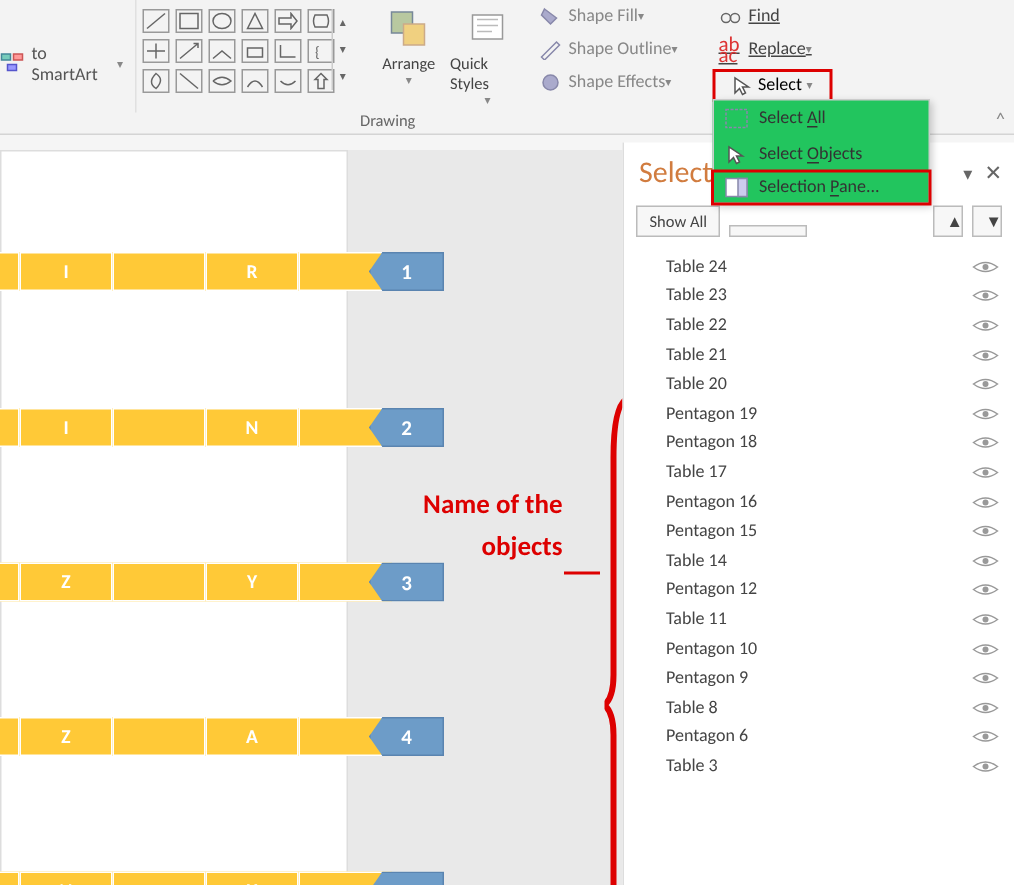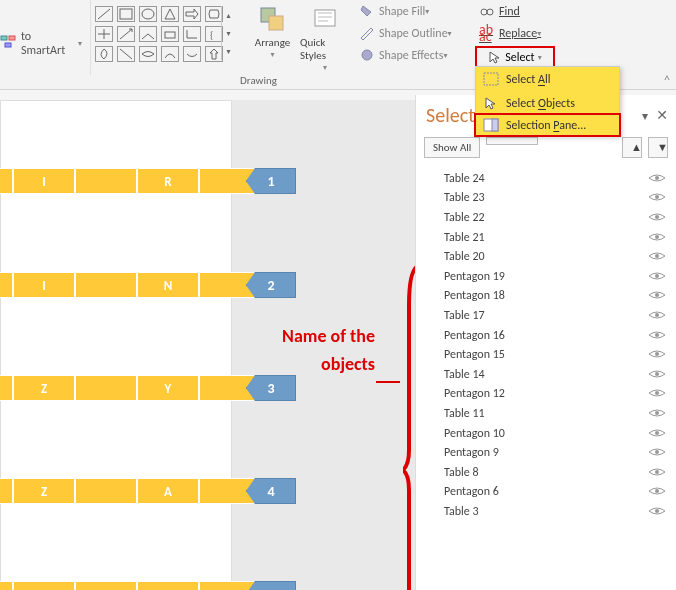--- a/index.html
+++ b/index.html
@@ -33,21 +33,21 @@
   .shapeformat-item { display:flex; align-items:center; font-size: 12px; color: #888; padding: 2px 0 2px 4px; height: 22px; }
   .shapeformat-item .icon { width: 16px; height: 14px; margin-right: 4px; }
 
   .editing-item { display:flex; align-items:center; font-size: 12px; color: #444; padding: 2px 4px; height: 22px; text-decoration: underline; }
   .editing-item .icon { width: 16px; height: 14px; margin-right: 4px; }
   .select-btn { border: 2px solid #d00; display:flex; align-items:center; justify-content:center; font-size:12px; padding: 2px 6px; }
 
   .collapse-caret { position:absolute; right:6px; top:73px; font-size:12px; color:#888; }
 
   
-  .dropdown { position:absolute; top:66px; left:475px; width:145px; background:#fde047; border:1px solid #ccc; box-shadow:2px 2px 5px rgba(0,0,0,.2); z-index:50; }
+  .dropdown { position:absolute; top:66px; left:475px; width:145px; background:#22c55e; border:1px solid #ccc; box-shadow:2px 2px 5px rgba(0,0,0,.2); z-index:50; }
   .dropdown .menu-item { display:flex; align-items:center; font-size:12px; color:#333; padding:4px 6px; height:24px; }
   .dropdown .menu-item .icon { width:18px; height:16px; margin-right:6px; display:flex; align-items:center; justify-content:center; }
   .highlighted-item { border:2px solid #d00; margin:-2px; }
 
   
   .canvas { position:absolute; top:100px; left:0; width:415px; height:490px; background:#e9e9e9; }
   .slide { position:absolute; top:0; left:0; width:232px; height:490px; background:#fff; border:1px solid #ddd; }
   .table-row { position:absolute; left:-50px; display:flex; height:26px; }
   .cell { width:62px; height:26px; border:1px solid #fff; background:#ffc937; display:flex; align-items:center; justify-content:center; color:#fff; font-size:13px; font-weight:bold; }
   .cell.blank { background:#ffc937; }
@@ -55,21 +55,21 @@
   .annotation { position:absolute; color:#d00; font-size:18px; font-weight:bold; text-align:right; }
   .annotation-line { position:absolute; background:#d00; height:2px; }
   .bracket { position:absolute; left:403px; top:165px; width:20px; height:410px; }
 
   
   .selection-pane { position:absolute; top:95px; left:415px; width:261px; height:495px; background:#fff; border-left:1px solid #ddd; }
   .pane-header { display:flex; align-items:center; justify-content:space-between; padding:8px 10px 10px 10px; }
   .pane-title { color:#d17c3f; font-size:20px; font-weight:300; }
   .pane-close { color:#666; font-size:14px; }
   .pane-opts { position:absolute; right:8px; top:12px; font-size:12px; color:#666; }
-  .pane-toolbar { display:flex; align-items:flex-start; padding:0 8px; gap:6px; }
+  .pane-toolbar { display:flex; align-items:flex-end; padding:0 8px; gap:6px; }
   .pane-btn { border:1px solid #bbb; background:#f7f7f7; font-size:11px; padding:3px 8px; color:#444; }
   .pane-list { margin-top:10px; overflow:hidden; }
   .pane-item { display:flex; align-items:center; justify-content:space-between; font-size:12px; color:#444; height:19.6px; padding:0 10px 0 28px; }
   .eye-icon { width:18px; height:12px; }
 
   .underline-accesskey { text-decoration: underline; text-underline-offset: 2px; }
 </style>
 </head>
 <body>
 

